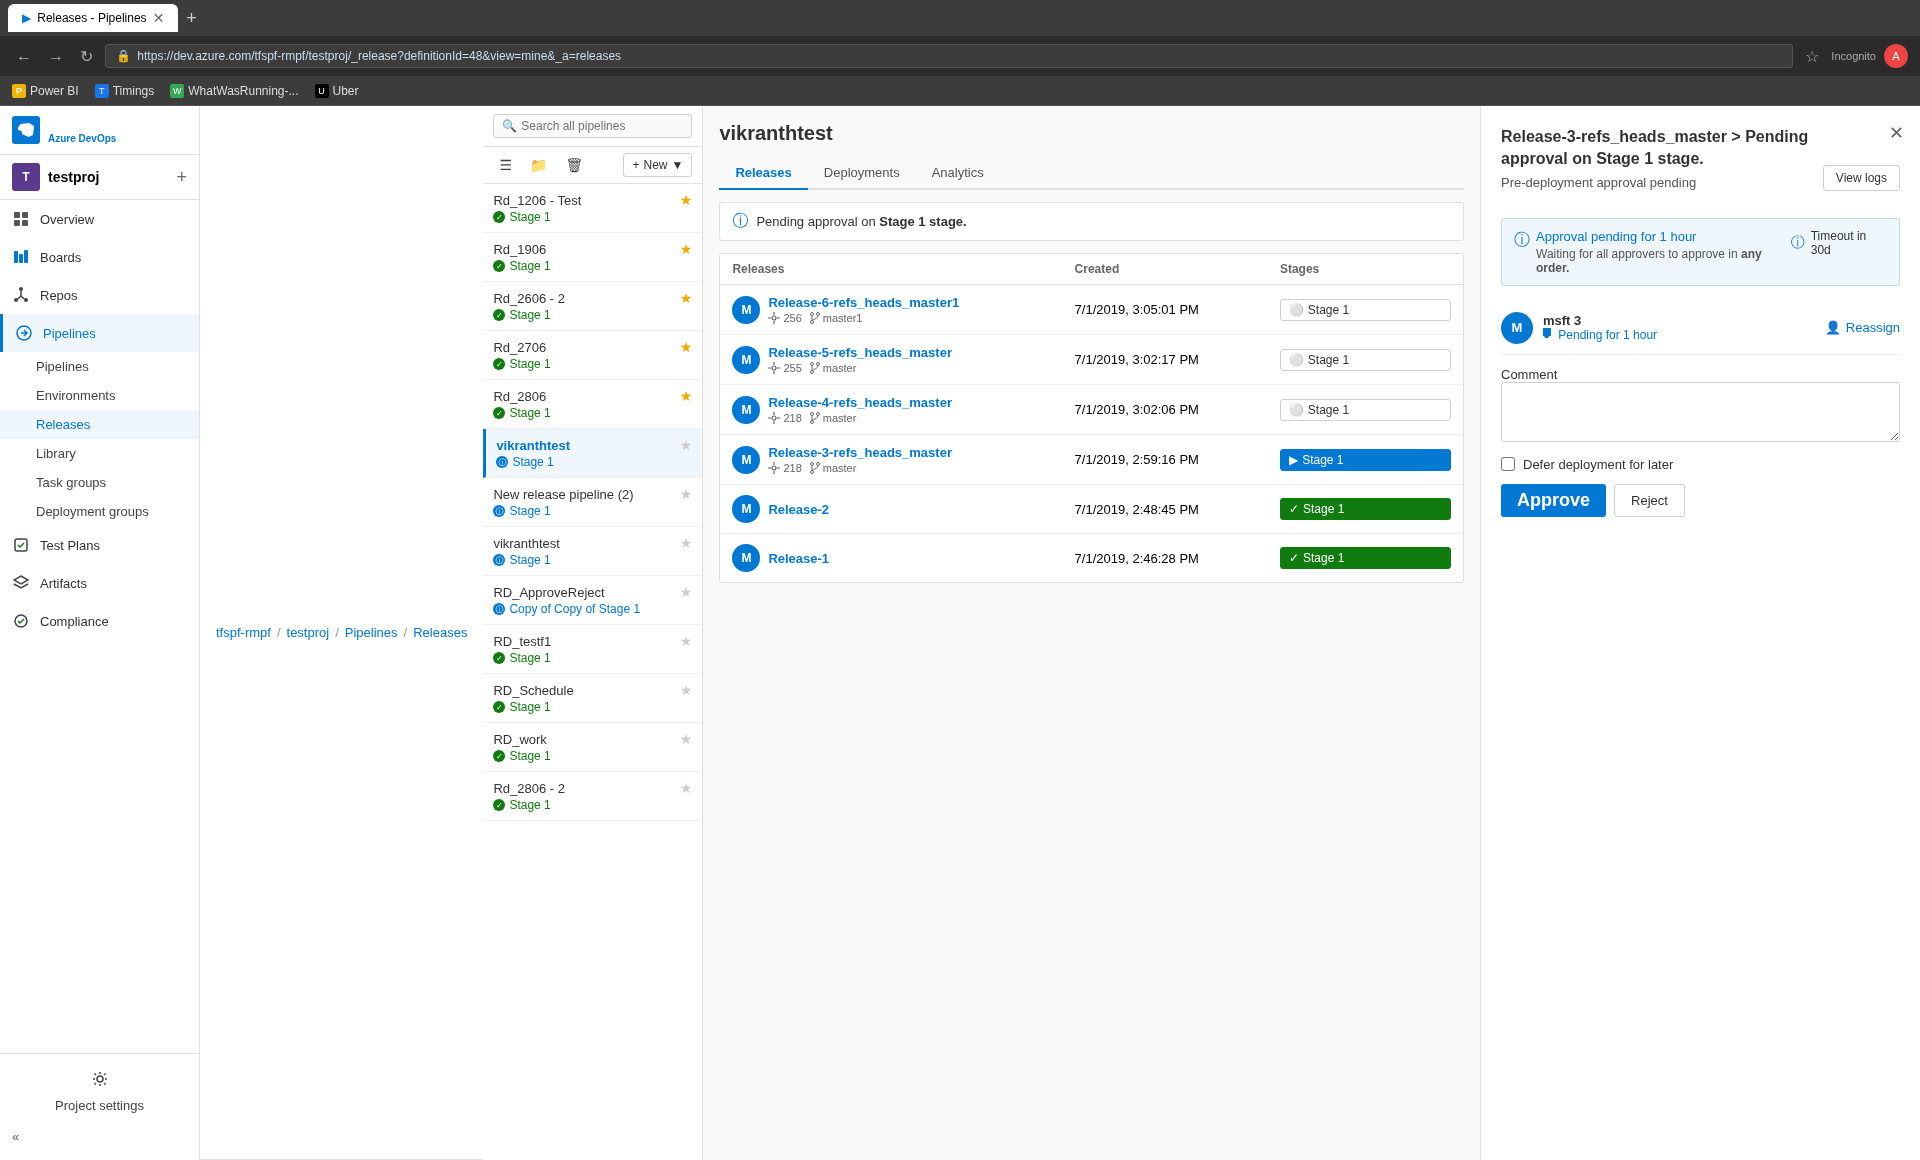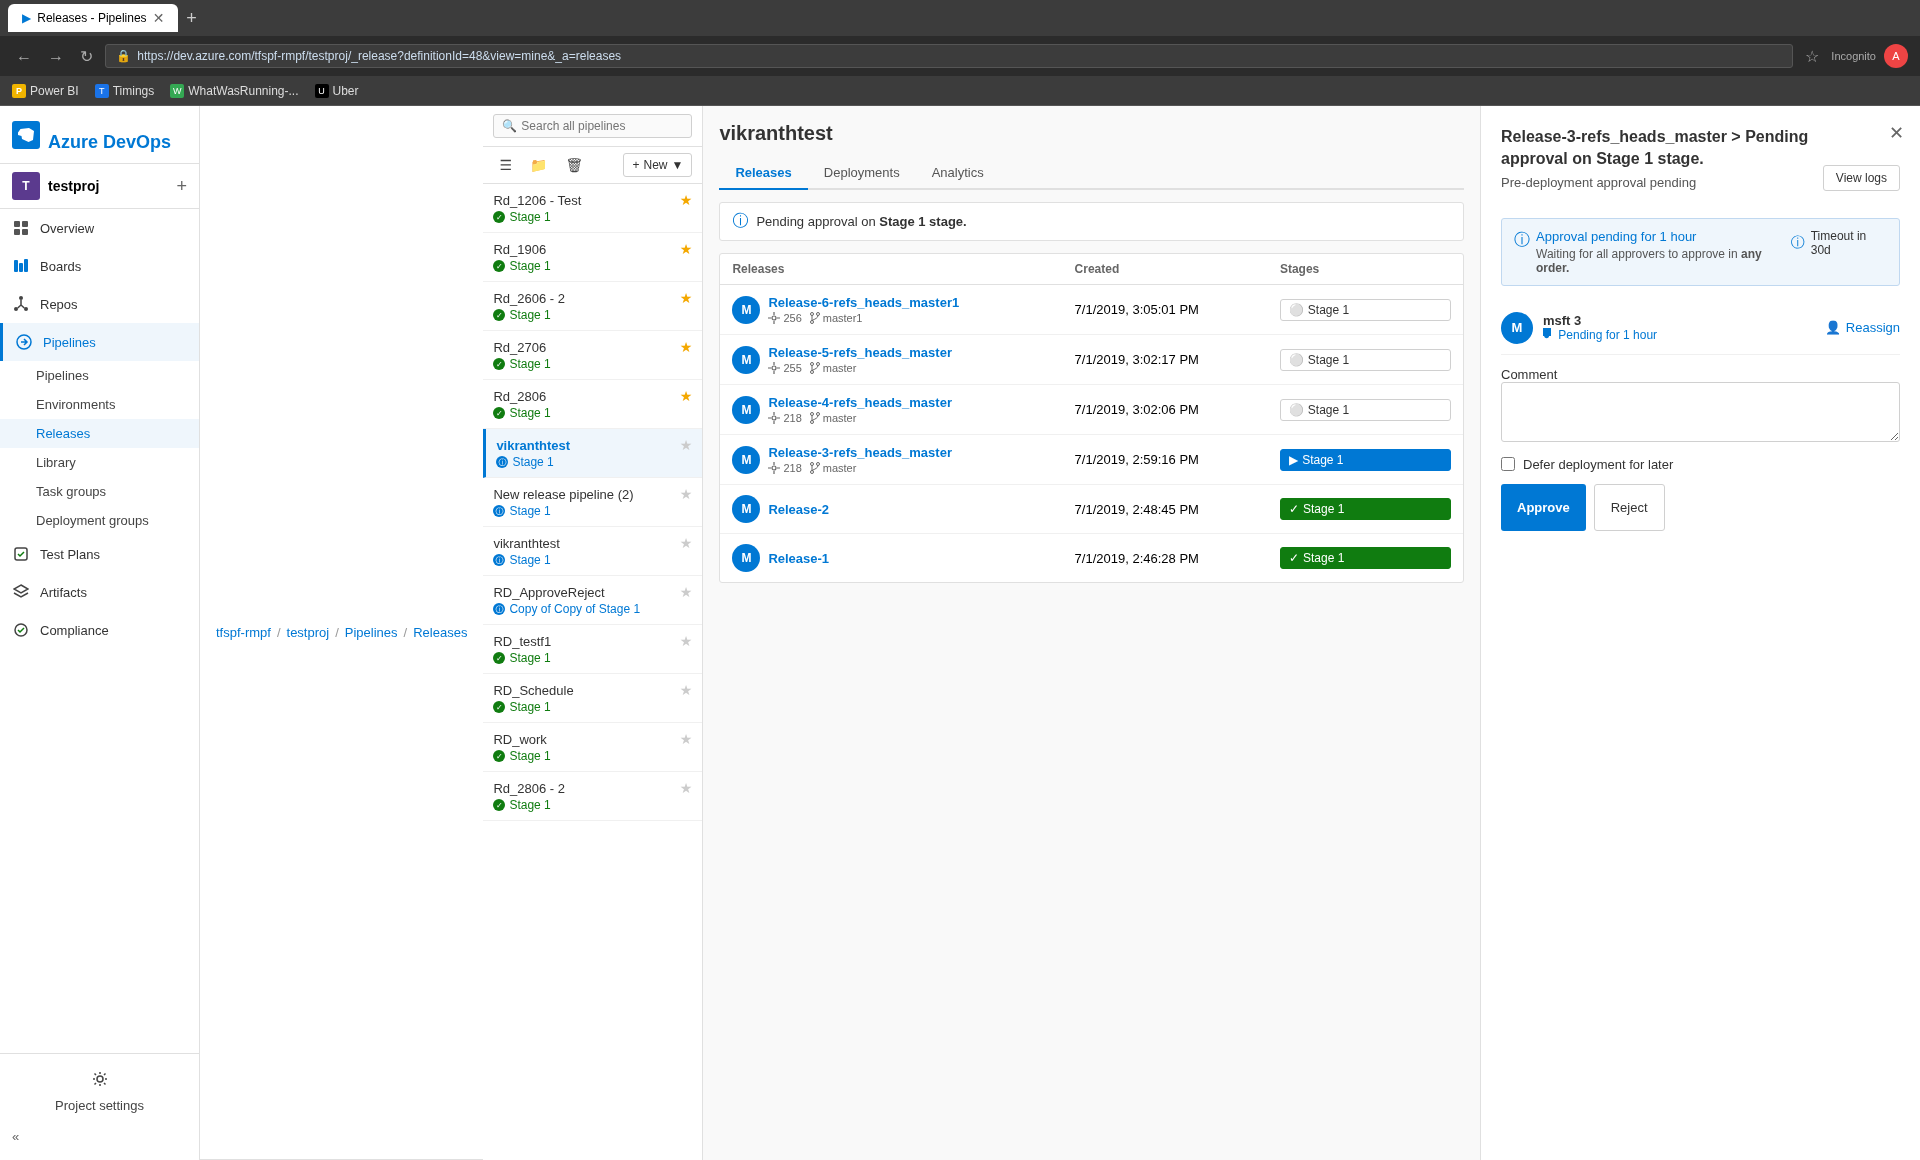--- a/index.html
+++ b/index.html
@@ -19,21 +19,21 @@
     .bookmark-item { color: #ddd; font-size: 12px; cursor: pointer; display: flex; align-items: center; gap: 4px; }
     .bookmark-icon { width: 14px; height: 14px; display: inline-flex; align-items: center; justify-content: center; border-radius: 2px; }
 
     
     .app-container { display: flex; flex: 1; overflow: hidden; }
 
     
     .sidebar { width: 200px; background: #fff; border-right: 1px solid #e0e0e0; display: flex; flex-direction: column; overflow-y: auto; }
     .sidebar-header { padding: 10px 12px; display: flex; align-items: center; gap: 8px; border-bottom: 1px solid #e0e0e0; }
     .sidebar-logo { width: 28px; height: 28px; background: #0078d4; border-radius: 3px; display: flex; align-items: center; justify-content: center; color: white; font-size: 14px; font-weight: bold; }
-    .sidebar-brand { color: #0078d4; font-size: 18px; font-weight: 600; margin-top: 16px; }
+    .sidebar-brand { color: #0078d4; font-size: 10px; font-weight: 600; margin-top: 16px; }
     .sidebar-project { padding: 8px 12px; display: flex; align-items: center; gap: 8px; border-bottom: 1px solid #e0e0e0; }
     .project-icon { width: 28px; height: 28px; background: #5b3a8e; border-radius: 3px; display: flex; align-items: center; justify-content: center; color: white; font-size: 12px; font-weight: bold; }
     .project-name { font-size: 14px; font-weight: 600; flex: 1; }
     .sidebar-nav-item { padding: 10px 12px; display: flex; align-items: center; gap: 10px; cursor: pointer; color: #333; font-size: 13px; }
     .sidebar-nav-item.active { background: #eff6fc; border-left: 3px solid #0078d4; color: #0078d4; }
     .nav-icon { width: 18px; height: 18px; display: flex; align-items: center; justify-content: center; }
     .sidebar-sub-item { padding: 7px 12px 7px 36px; display: flex; align-items: center; gap: 8px; cursor: pointer; color: #444; font-size: 13px; }
     .sidebar-sub-item.active { background: #eff6fc; color: #0078d4; font-weight: 500; }
     .sidebar-footer { margin-top: auto; border-top: 1px solid #e0e0e0; padding: 8px 0; }
     .sidebar-footer-item { padding: 8px 12px; display: flex; align-items: center; gap: 10px; cursor: pointer; color: #444; font-size: 13px; flex-direction: column; }
@@ -107,21 +107,21 @@
     .approver-avatar { width: 32px; height: 32px; background: #0078d4; border-radius: 50%; display: flex; align-items: center; justify-content: center; color: white; font-size: 13px; font-weight: bold; flex-shrink: 0; }
     .approver-info { flex: 1; }
     .approver-name { font-size: 13px; font-weight: 600; color: #333; }
     .approver-status { font-size: 12px; color: #0078d4; }
     .reassign-btn { display: flex; align-items: center; gap: 4px; color: #0078d4; cursor: pointer; font-size: 13px; background: none; border: none; }
     .comment-label { font-size: 13px; color: #333; margin-bottom: 6px; font-weight: 500; }
     .comment-textarea { width: 100%; height: 60px; border: 1px solid #d0d0d0; border-radius: 3px; padding: 6px 8px; font-size: 13px; resize: vertical; outline: none; color: #333; }
     .defer-checkbox-row { display: flex; align-items: center; gap: 8px; margin: 12px 0; font-size: 13px; color: #333; }
     .defer-checkbox { width: 14px; height: 14px; cursor: pointer; }
     .action-buttons { display: flex; gap: 8px; margin-top: 12px; }
-    .approve-btn { padding: 16px 16px; background: #0078d4; color: white; border: none; border-radius: 3px; cursor: pointer; font-size: 13px; font-weight: 600; }
+    .approve-btn { padding: 6px 16px; background: #0078d4; color: white; border: none; border-radius: 3px; cursor: pointer; font-size: 18px; font-weight: 600; }
     .reject-btn { padding: 6px 16px; background: #fff; color: #333; border: 1px solid #d0d0d0; border-radius: 3px; cursor: pointer; font-size: 13px; }
 
     
     ::-webkit-scrollbar { width: 6px; }
     ::-webkit-scrollbar-track { background: #f0f0f0; }
     ::-webkit-scrollbar-thumb { background: #c0c0c0; border-radius: 3px; }
   </style>
 </head>
 <body>
 

